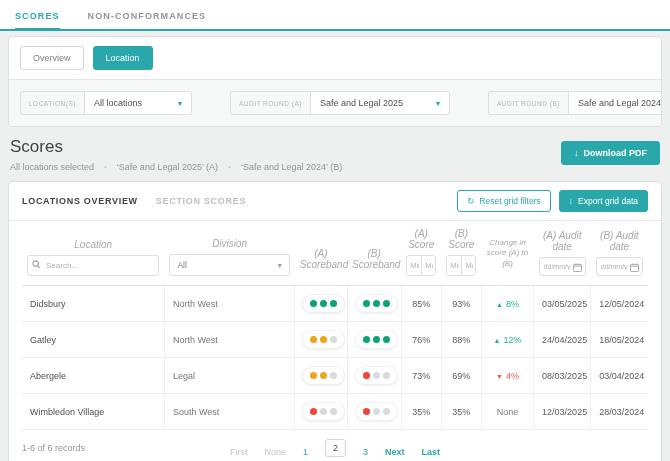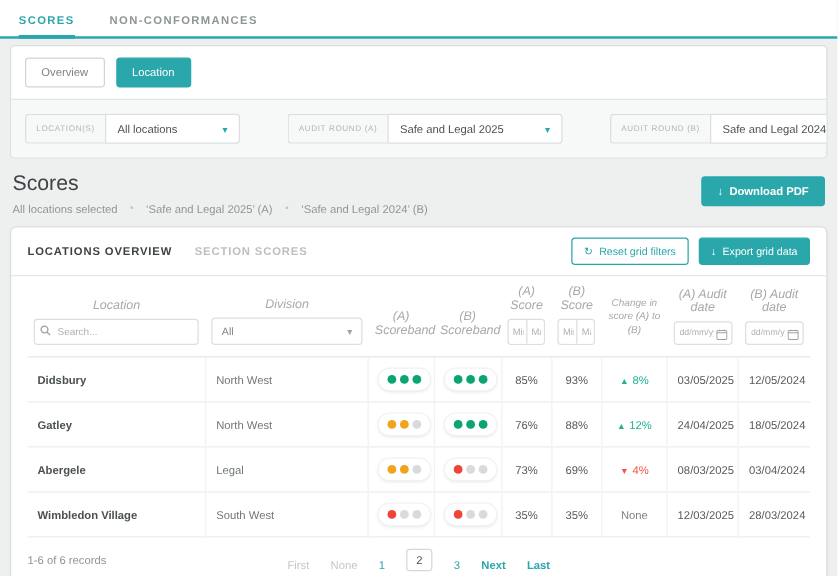--- a/index.html
+++ b/index.html
@@ -60,21 +60,21 @@
   .minmax input{width:50%;border:none;padding:5px 2px 5px 3px;font-size:7.5px;font-family:inherit;outline:none;min-width:0}
   .minmax input+input{border-left:1px solid #dcdfdf}
   .datebox{position:relative}
   .datebox input{width:100%;border:1px solid #dcdfdf;border-radius:3px;padding:5px 14px 5px 4px;font-size:7px;font-family:inherit;outline:none;min-width:0}
   .datebox svg{position:absolute;right:4px;top:6px}
   input::placeholder{color:#aeb2b2}
   .chg-head{font-size:8px;line-height:1.3;padding-bottom:2px;display:block}
 
   tbody td{border-bottom:1px solid #ededee;padding:0 8px;height:36px;color:#565b5d}
   tbody td+td{border-left:1px solid #f0f1f1}
-  tbody td.loc{font-weight:bold;color:#4b5052}
+  tbody td.loc{font-weight:normal;color:#4b5052}
   tbody td.div-col{color:#71777a}
   tbody td.c{text-align:center}
   .pill{display:inline-flex;gap:3px;align-items:center;background:#fff;border-radius:11px;padding:5px 7px;box-shadow:0 0 0 1px #f1f2f2,0 1px 3px rgba(0,0,0,.15)}
   .dotc{width:7px;height:7px;border-radius:50%;display:inline-block}
   .chg-up{color:var(--c-up)}.chg-down{color:var(--c-down)}.chg-none{color:#7b8182}
   .arrow{font-size:7px;margin-right:3px}
 
   .card-foot{display:flex;align-items:center;padding:13px 13px 14px;position:relative}
   .records{font-size:9px;color:#8f9596}
   .pager{position:absolute;left:50%;transform:translateX(-50%);display:flex;align-items:flex-end;gap:17px;font-size:9px}

